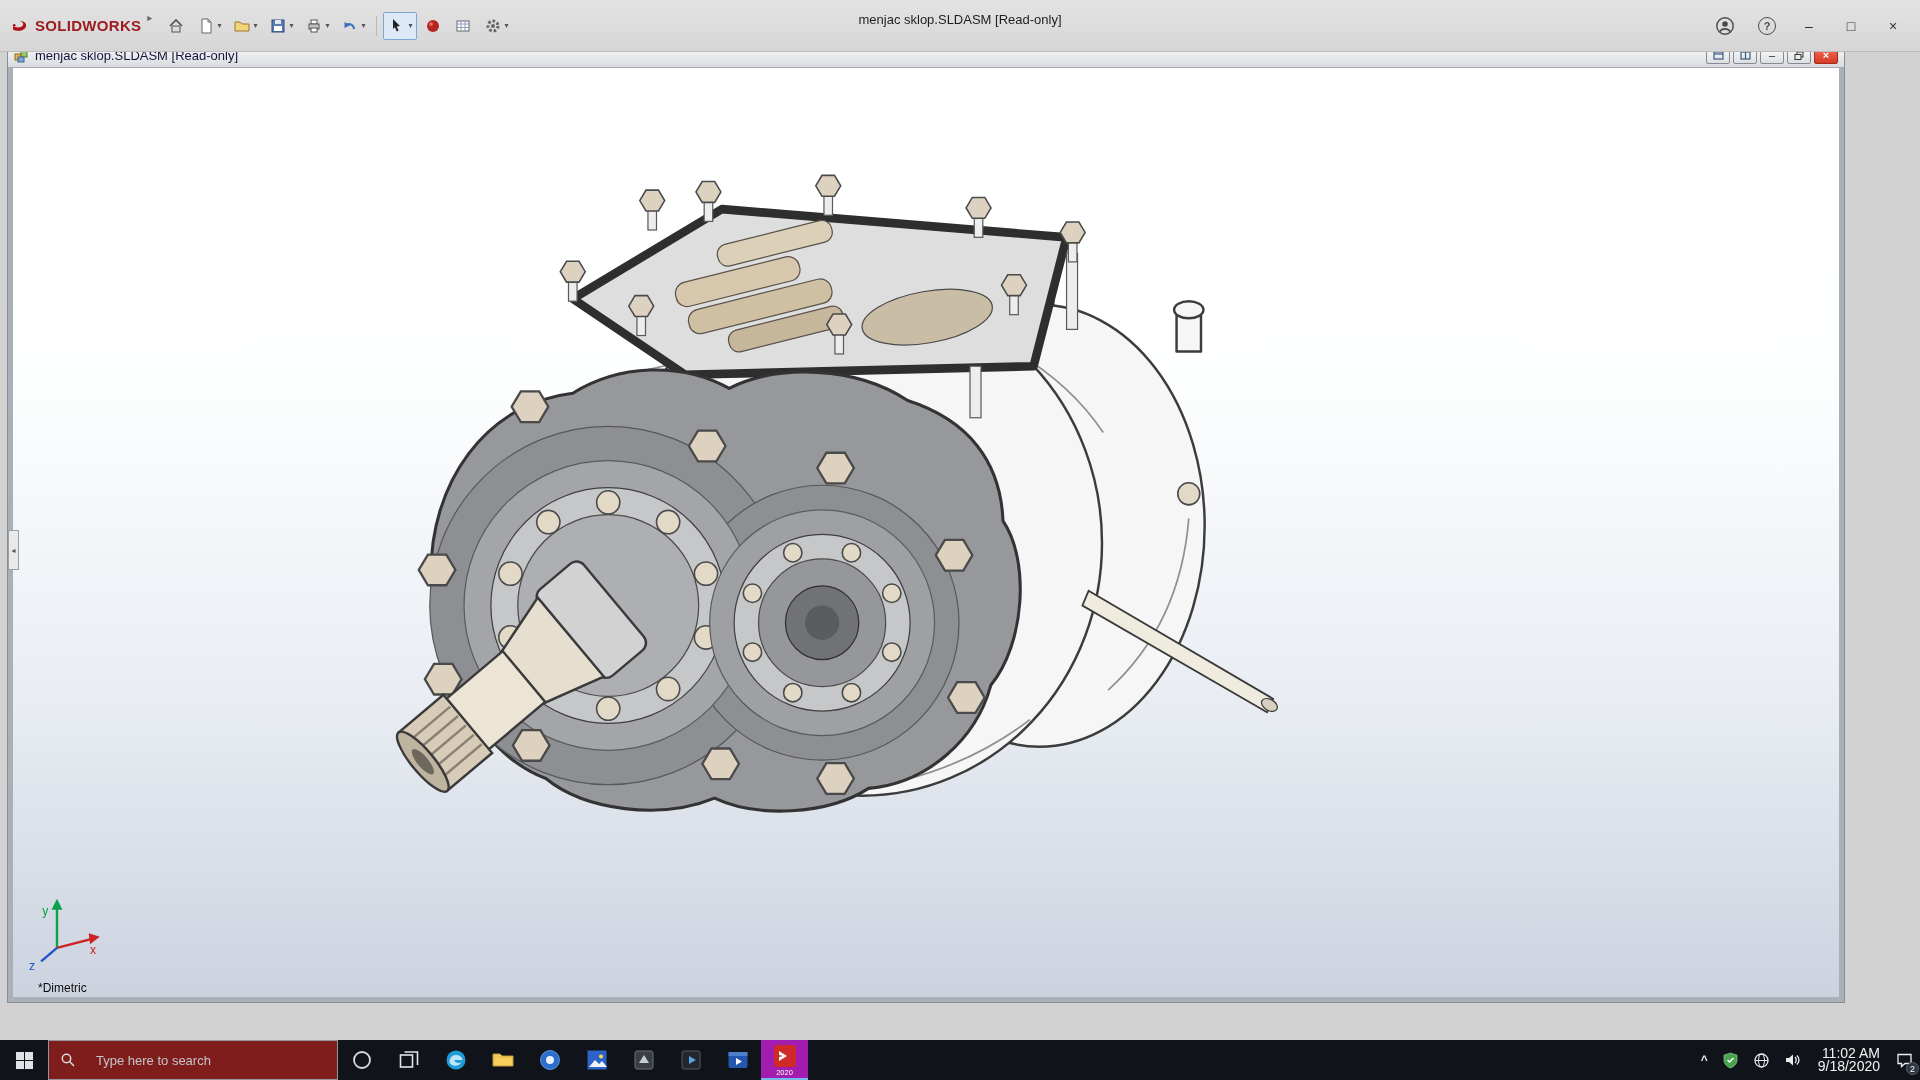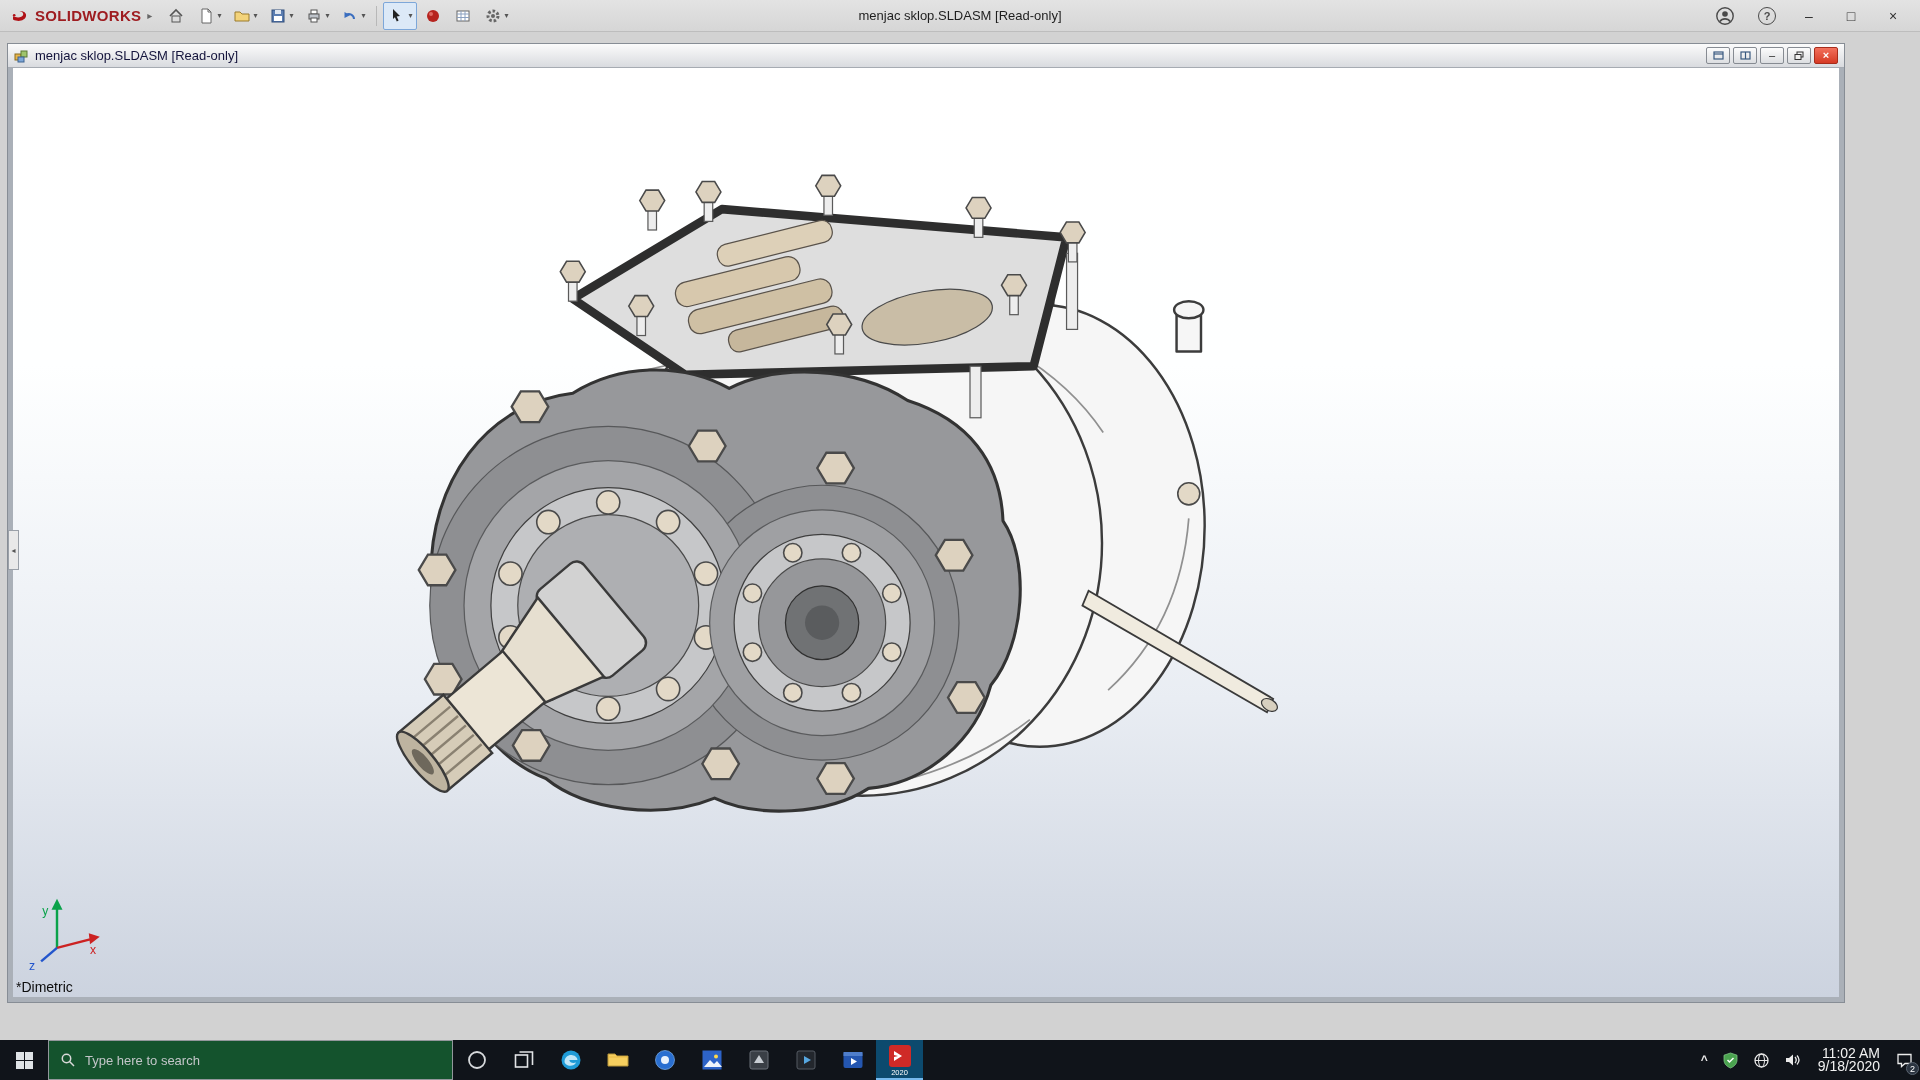--- a/index.html
+++ b/index.html
@@ -1,21 +1,21 @@
 <!DOCTYPE html>
 <html><head>
 <meta charset="utf-8">
 <style>
 *{box-sizing:border-box}
 html,body{margin:0;padding:0}
 body{width:1920px;height:1080px;overflow:hidden;position:relative;background:#d2d2d2;font-family:"Liberation Sans",sans-serif}
 button{font-family:inherit;background:none;border:none;padding:0;margin:0;cursor:default;color:inherit}
 
 
-.titlebar{position:absolute;top:0;left:0;width:100%;height:32px;background:linear-gradient(#e3e3e3,#d6d6d6);border-bottom:1px solid #bdbdbd;display:flex;align-items:center;padding:0 6px;z-index:30}
+.titlebar{position:absolute;top:0;left:0;width:100%;height:52px;background:linear-gradient(#e3e3e3,#d6d6d6);border-bottom:1px solid #bdbdbd;display:flex;padding:12px 6px;z-index:30}
 .brand{display:flex;align-items:center;gap:5px;padding:0 4px}
 .brand-text{font-size:15px;font-weight:bold;color:#9e1c20;letter-spacing:.3px}
 .flyout{font-size:10px;color:#666;margin:0 10px 0 2px}
 .tools{display:flex;align-items:center;gap:2px}
 .toolbtn{display:flex;align-items:center;height:28px;padding:0 4px;border:1px solid transparent;border-radius:2px}
 .toolbtn .caret{font-size:8px;color:#555;margin-left:2px}
 .toolbtn.active{border-color:#7da7d9;background:#dce9f7}
 .tool-sep{width:1px;height:20px;background:#b8b8b8;margin:0 4px}
 .tb-title{position:absolute;left:50%;transform:translateX(-50%);font-size:13px;color:#1e1e1e;white-space:nowrap}
 .tb-right{margin-left:auto;display:flex;align-items:center}
@@ -24,41 +24,41 @@
 
 
 .docwin{position:absolute;left:8px;top:44px;width:1836px;height:958px;display:flex;flex-direction:column;box-shadow:0 0 0 1px #878d95}
 .doc-titlebar{height:24px;background:linear-gradient(#fbfbfb,#d9dbdf);display:flex;align-items:center;gap:6px;padding:0 6px;border-bottom:1px solid #a6abb2}
 .doc-title{font-size:13px;color:#14143c}
 .doc-buttons{margin-left:auto;display:flex;gap:3px;align-items:center}
 .docbtn{width:24px;height:17px;border:1px solid #868b92;background:linear-gradient(#fcfcfc,#dcdee1);display:flex;align-items:center;justify-content:center;font-size:11px;line-height:1;color:#222;border-radius:2px}
 .docbtn.close{background:linear-gradient(#f2705c,#d63a24);border-color:#a62c1b;color:#fff;font-weight:bold}
 .viewport{flex:1;position:relative;border:5px solid #aab0b8;border-top:none;background:linear-gradient(180deg,#ffffff 0%,#feffff 32%,#e9edf3 68%,#ccd3df 100%);overflow:hidden}
 .model-svg{position:absolute;inset:0;width:100%;height:100%}
-.view-label{position:absolute;left:3px;bottom:2px;font-size:14px;color:#0d0d0d}
+.view-label{position:absolute;left:25px;bottom:2px;font-size:12px;color:#0d0d0d}
 .panel-tab{position:absolute;left:8px;top:530px;width:11px;height:40px;background:#e9e9e9;border:1px solid #9aa0a8;display:flex;align-items:center;justify-content:center;font-size:8px;color:#555;z-index:35}
 
 
 .m-body{fill:#f6f6f6;stroke:#3c3c3c;stroke-width:2;stroke-linejoin:round}
 .m-part{fill:none;stroke:#909090;stroke-width:1.4}
 .cb{fill:#e3d9c7;stroke:#4a4a4a;stroke-width:1.3}
 .hexA{fill:#ddd2bf;stroke:#4a4a4a;stroke-width:1.5}
 .stem{fill:#ededed;stroke:#5a5a5a;stroke-width:1}
 .spl{stroke:#8a8171;stroke-width:2}
 .tri{font-size:10px}
 .tx{fill:#cc2222}.ty{fill:#0aa24a}.tz{fill:#2255cc}
 
 
 .taskbar{position:absolute;left:0;bottom:0;width:100%;height:40px;background:#10141a;display:flex;align-items:stretch;z-index:40;color:#eaeaea}
 .start{width:48px;display:flex;align-items:center;justify-content:center}
-.searchbox{width:405px;background:#14532d;border:1px solid #93979c;display:flex;align-items:center;gap:7px;padding:0 11px}
+.searchbox{width:290px;background:#7f1d1d;border:1px solid #93979c;display:flex;align-items:center;gap:18px;padding:0 11px}
 .searchbox input{flex:1;background:transparent;border:0;outline:0;font-size:13px;color:#d8d8d8}
 .searchbox input::placeholder{color:#c3c6c9}
 .tb-app{width:47px;display:flex;align-items:center;justify-content:center;position:relative}
-.tb-app.active{background:#0c4a6e;box-shadow:inset 0 -2px 0 #76b9ed}
+.tb-app.active{background:#a21caf;box-shadow:inset 0 -2px 0 #76b9ed}
 .swicon{display:flex;flex-direction:column;align-items:center;line-height:1}
 .swyear{font-size:7.5px;color:#ffffff;margin-top:1px}
 .tray{margin-left:auto;display:flex;align-items:center}
 .trayitem{height:40px;display:flex;align-items:center;justify-content:center;padding:0 7px;position:relative}
 .chevron{font-size:12px;font-weight:bold;color:#e8e8e8}
 .clock{flex-direction:column;justify-content:center;align-items:flex-end;font-size:14px;line-height:13px;color:#f2f2f2;text-align:right;padding:0 9px}
 .badge{position:absolute;right:1px;bottom:5px;min-width:13px;height:13px;border-radius:7px;background:#2b3440;border:1px solid #5a6470;color:#fff;font-size:9px;display:flex;align-items:center;justify-content:center;padding:0 2px}
 </style>
 </head>
 <body>

